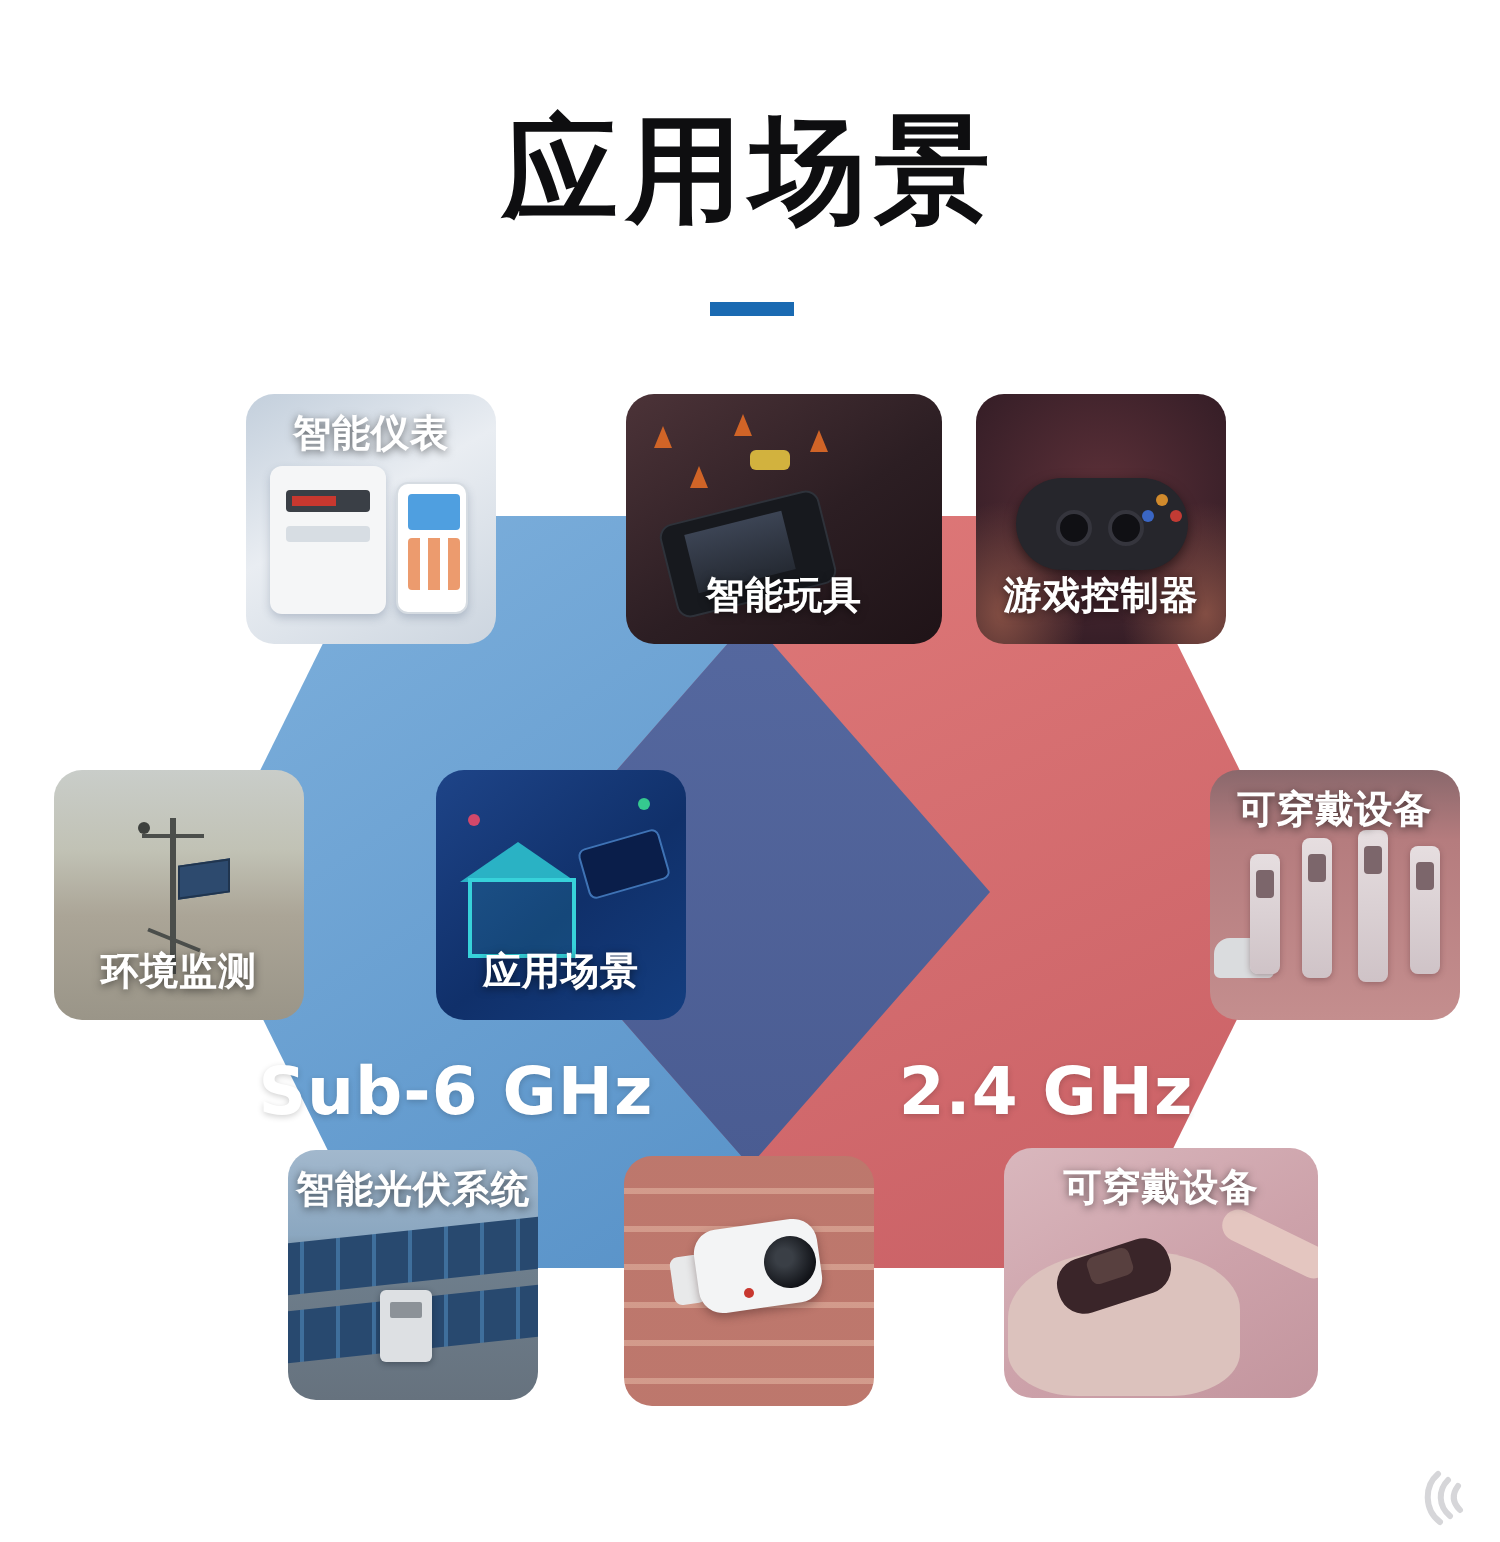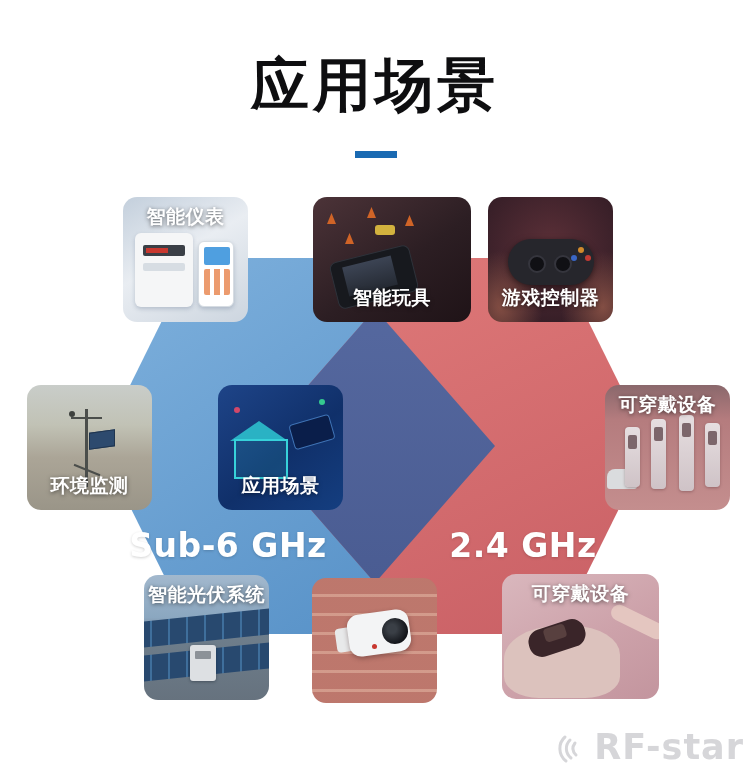--- a/index.html
+++ b/index.html
@@ -270,16 +270,15 @@
   </figure>
 
   <div class="watermark">
     <svg class="wm-icon" width="38" height="40" viewBox="0 0 38 40">
       <g fill="none" stroke="#d6d6d9" stroke-width="3" stroke-linecap="round">
         <path d="M14 34 C6 28 6 16 13 10"></path>
         <path d="M19 31 C13 26 13 18 18 13"></path>
         <path d="M24 28 C20 24 20 20 23 16"></path>
       </g>
     </svg>
-    <span>RF-star</span>
   </div>
 
 </div>
 
 </body></html>

